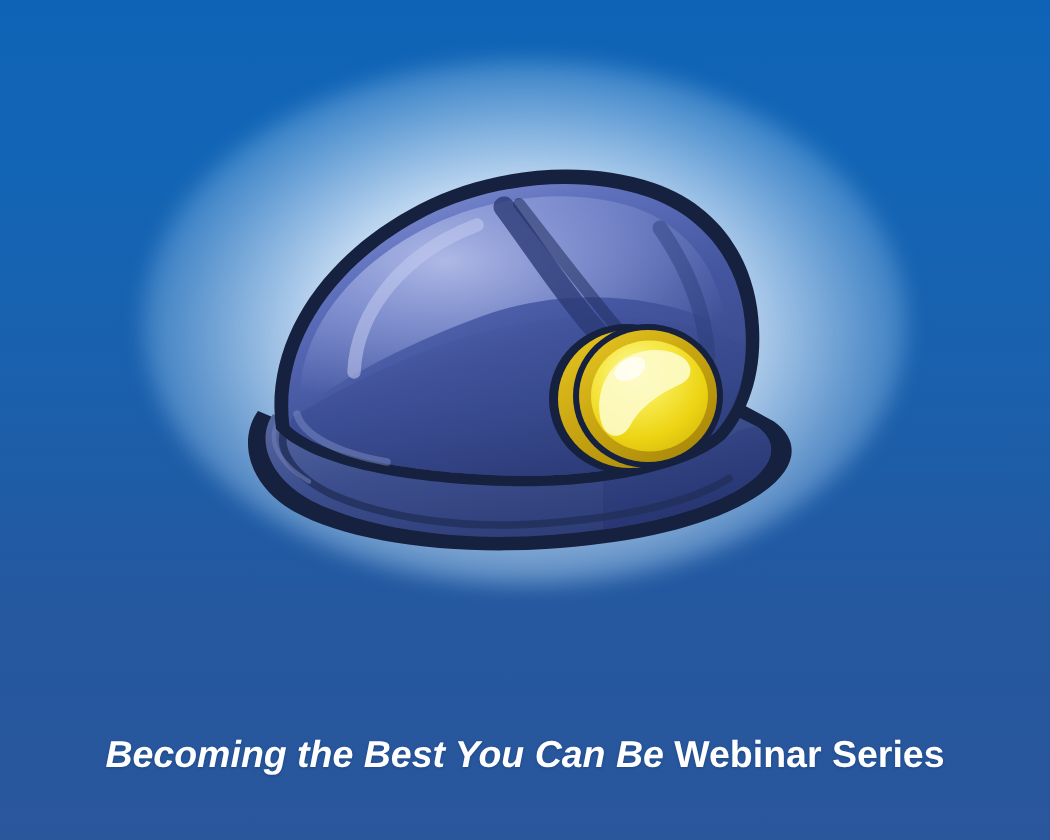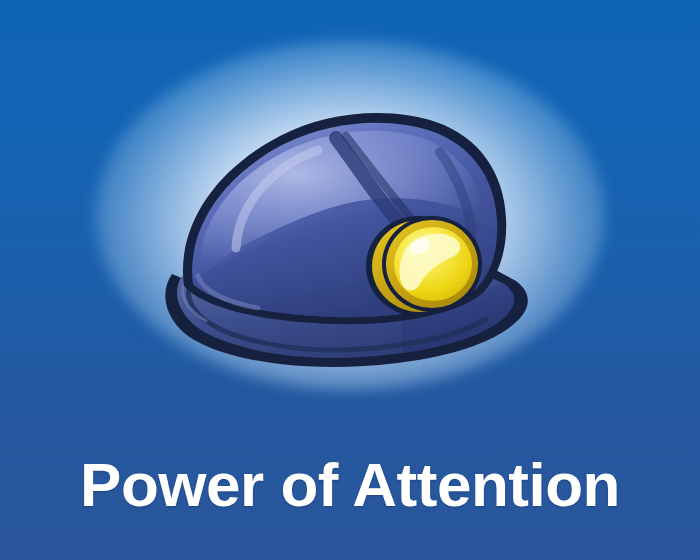--- a/index.html
+++ b/index.html
@@ -243,16 +243,16 @@
                  C 300 184, 286 194, 280 206
                  C 274 216, 264 214, 261 204
                  C 257 190, 261 175, 270 166 Z" fill="#fdfbc8" opacity="0.9"></path>
 
         <ellipse cx="280" cy="168" rx="11" ry="7" fill="#ffffff" opacity="0.72" transform="rotate(-28 280 168)"></ellipse>
       </g>
     </svg>
   </div>
 
   <div id="text-block">
-    <h1 id="main-title">Power of Attention</h1>
+    <div id="subtitle"><span class="emph">Becoming the Best You Can Be</span><span class="plain"> Webinar Series</span></div>
   </div>
 
 </div>
 
 </body></html>

